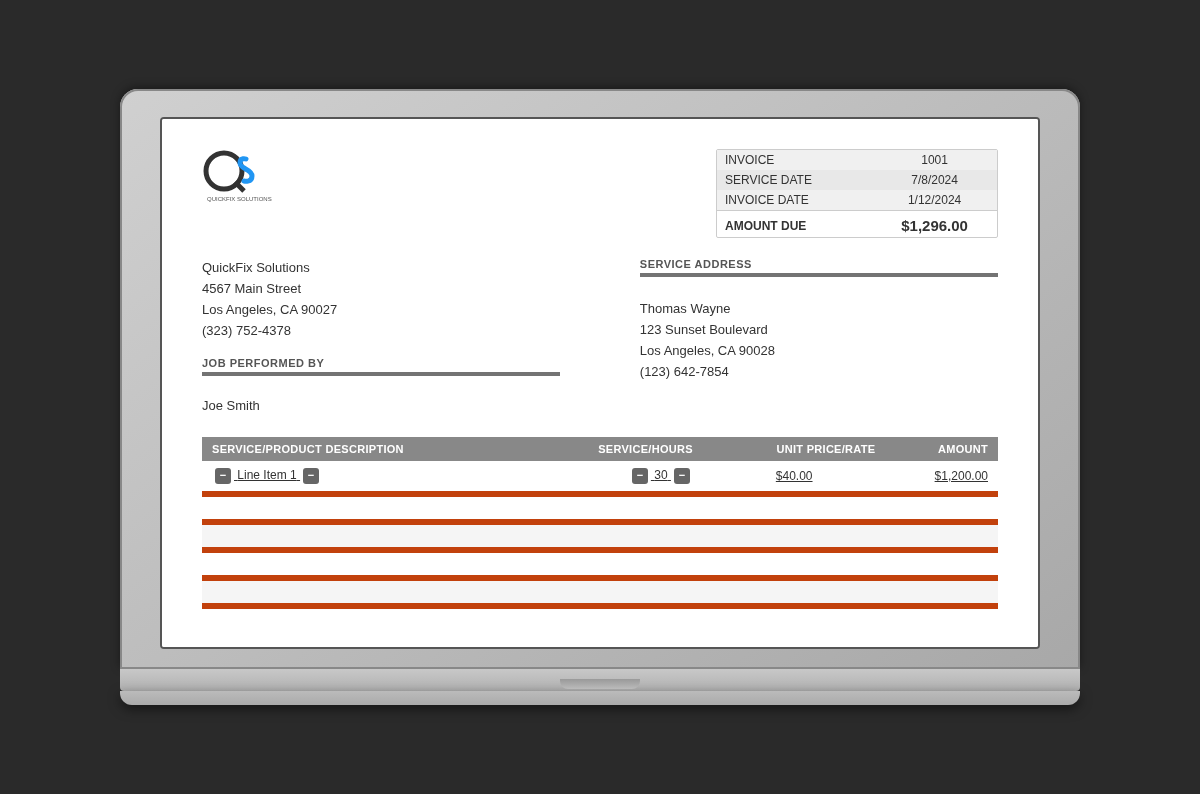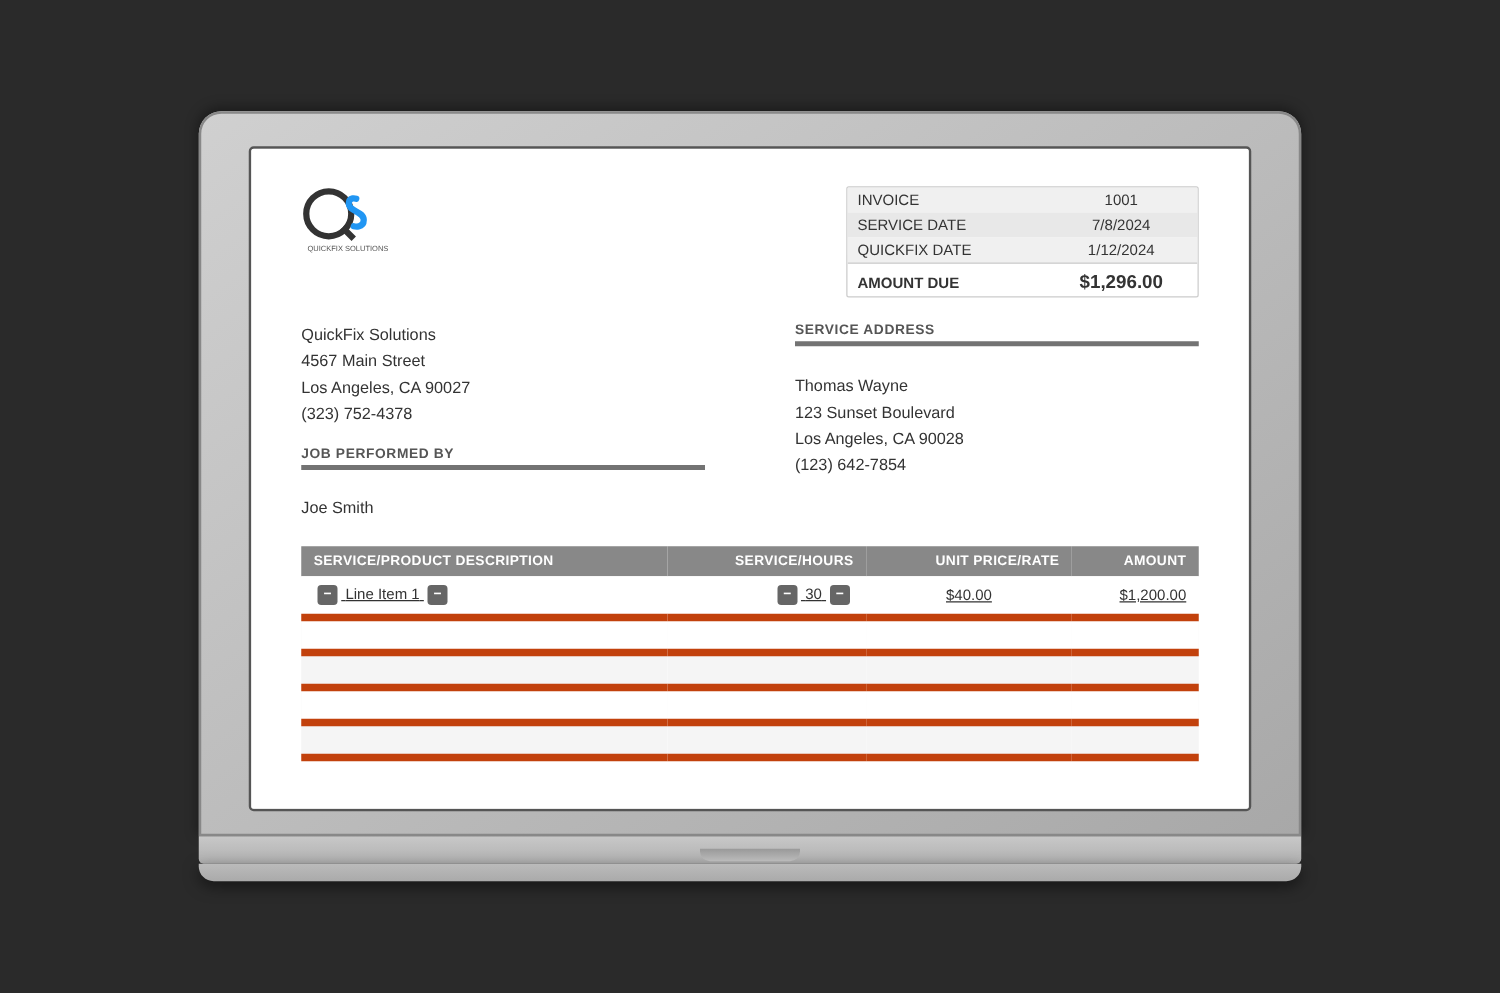--- a/index.html
+++ b/index.html
@@ -7,21 +7,21 @@
     body {
       background: #2a2a2a;
       display: flex;
       justify-content: center;
       align-items: center;
       min-height: 100vh;
       font-family: Arial, sans-serif;
     }
 
     .laptop-outer {
-      width: 882px;
+      width: 960px;
       position: relative;
     }
 
     .laptop-screen-bezel {
       background: linear-gradient(145deg, #d0d0d0, #a8a8a8);
       border-radius: 18px 18px 0 0;
       padding: 28px 40px 20px 40px;
       box-shadow: 0 -2px 10px rgba(0,0,0,0.4), inset 0 0 0 2px #888;
     }
 
@@ -280,21 +280,21 @@
               <tbody>
                 <tr>
                   <td>INVOICE</td>
                   <td>1001</td>
                 </tr>
                 <tr>
                   <td>SERVICE DATE</td>
                   <td>7/8/2024</td>
                 </tr>
                 <tr>
-                  <td>QUICKFIX DATE</td>
+                  <td>INVOICE DATE</td>
                   <td>1/12/2024</td>
                 </tr>
                 <tr class="amount-due">
                   <td>AMOUNT DUE</td>
                   <td>$1,296.00</td>
                 </tr>
               </tbody>
             </table>
           </div>
         </div>

